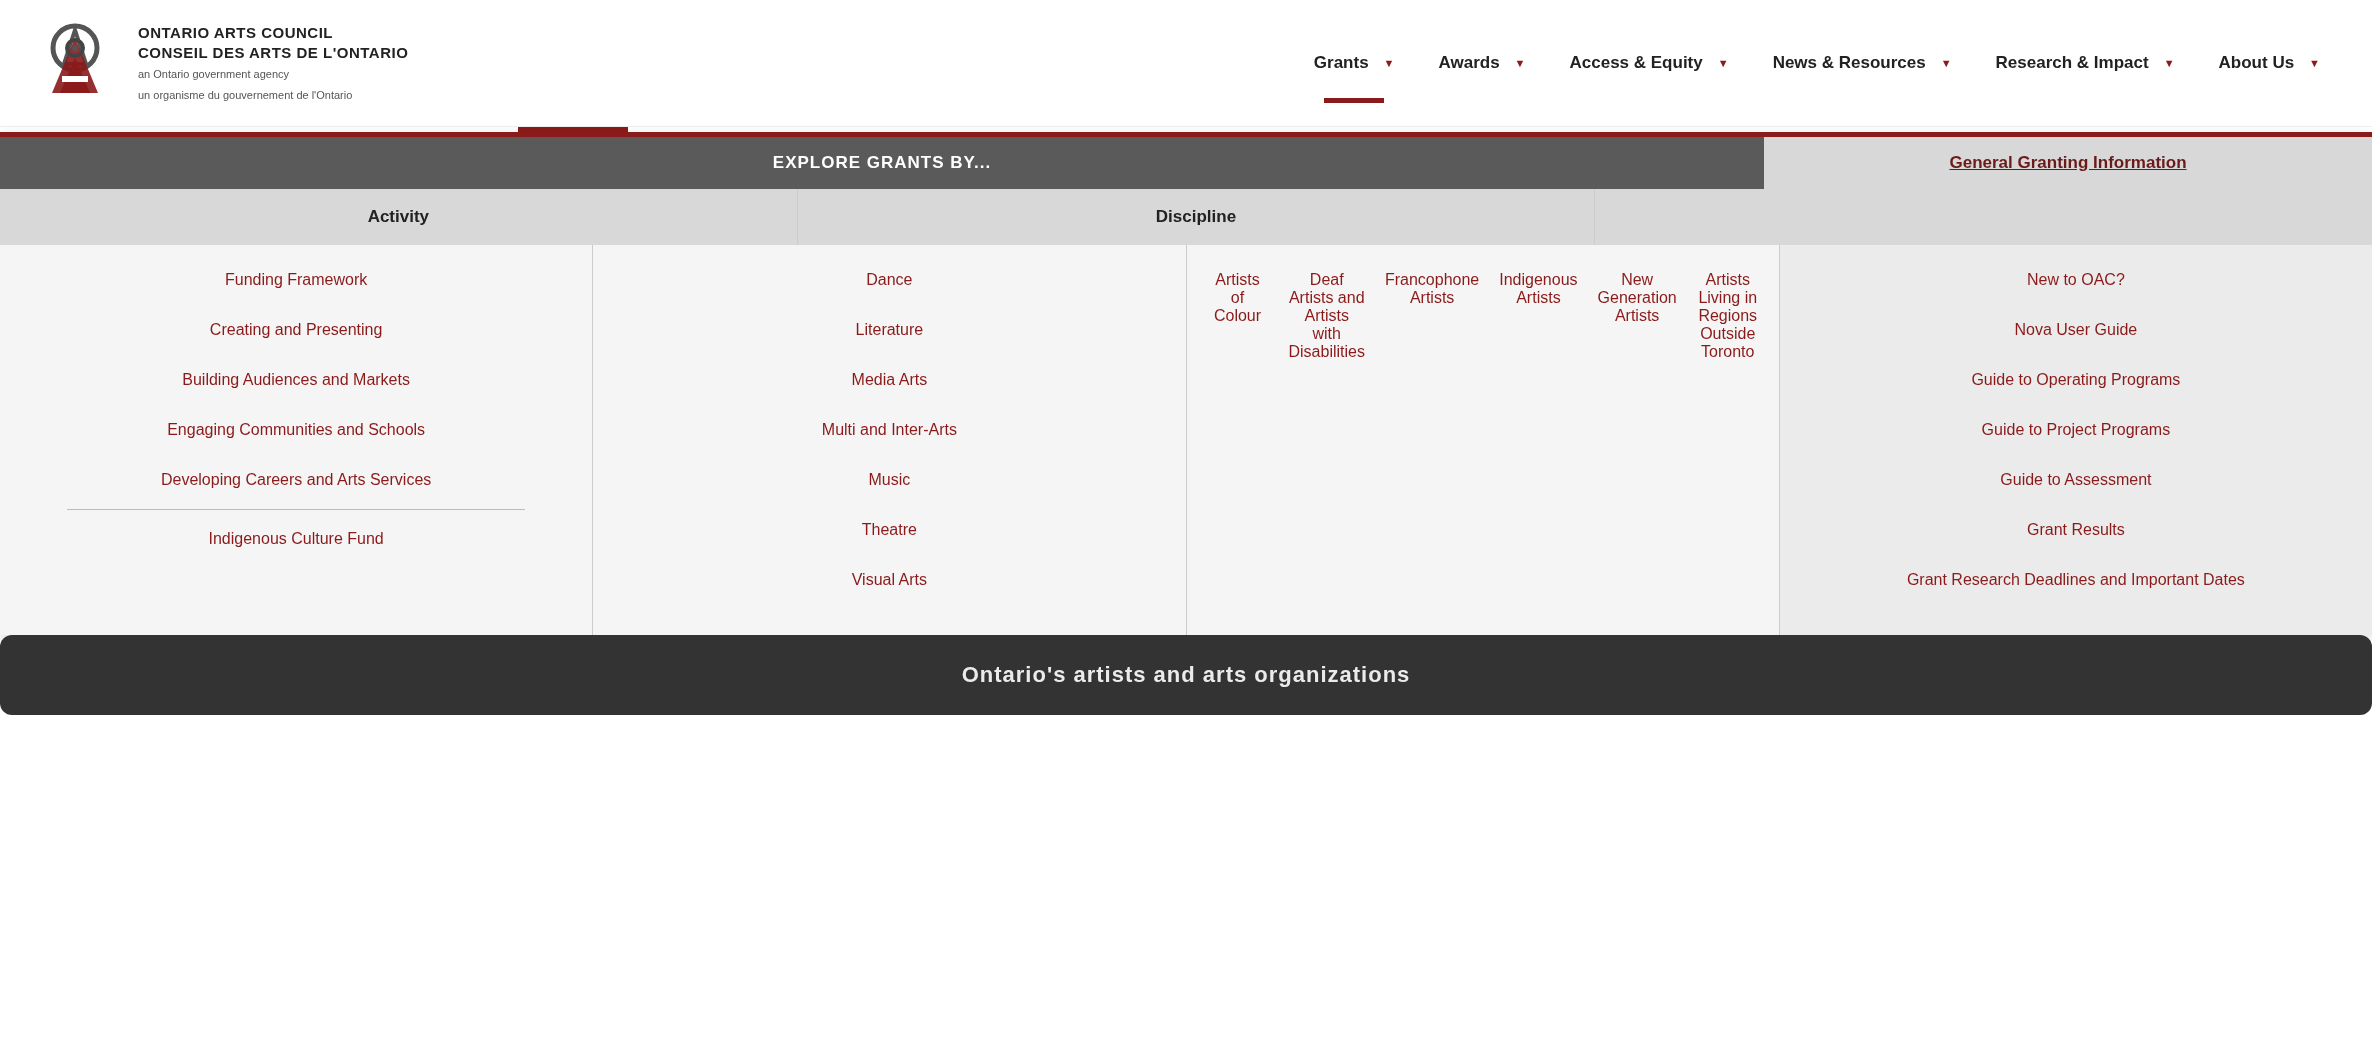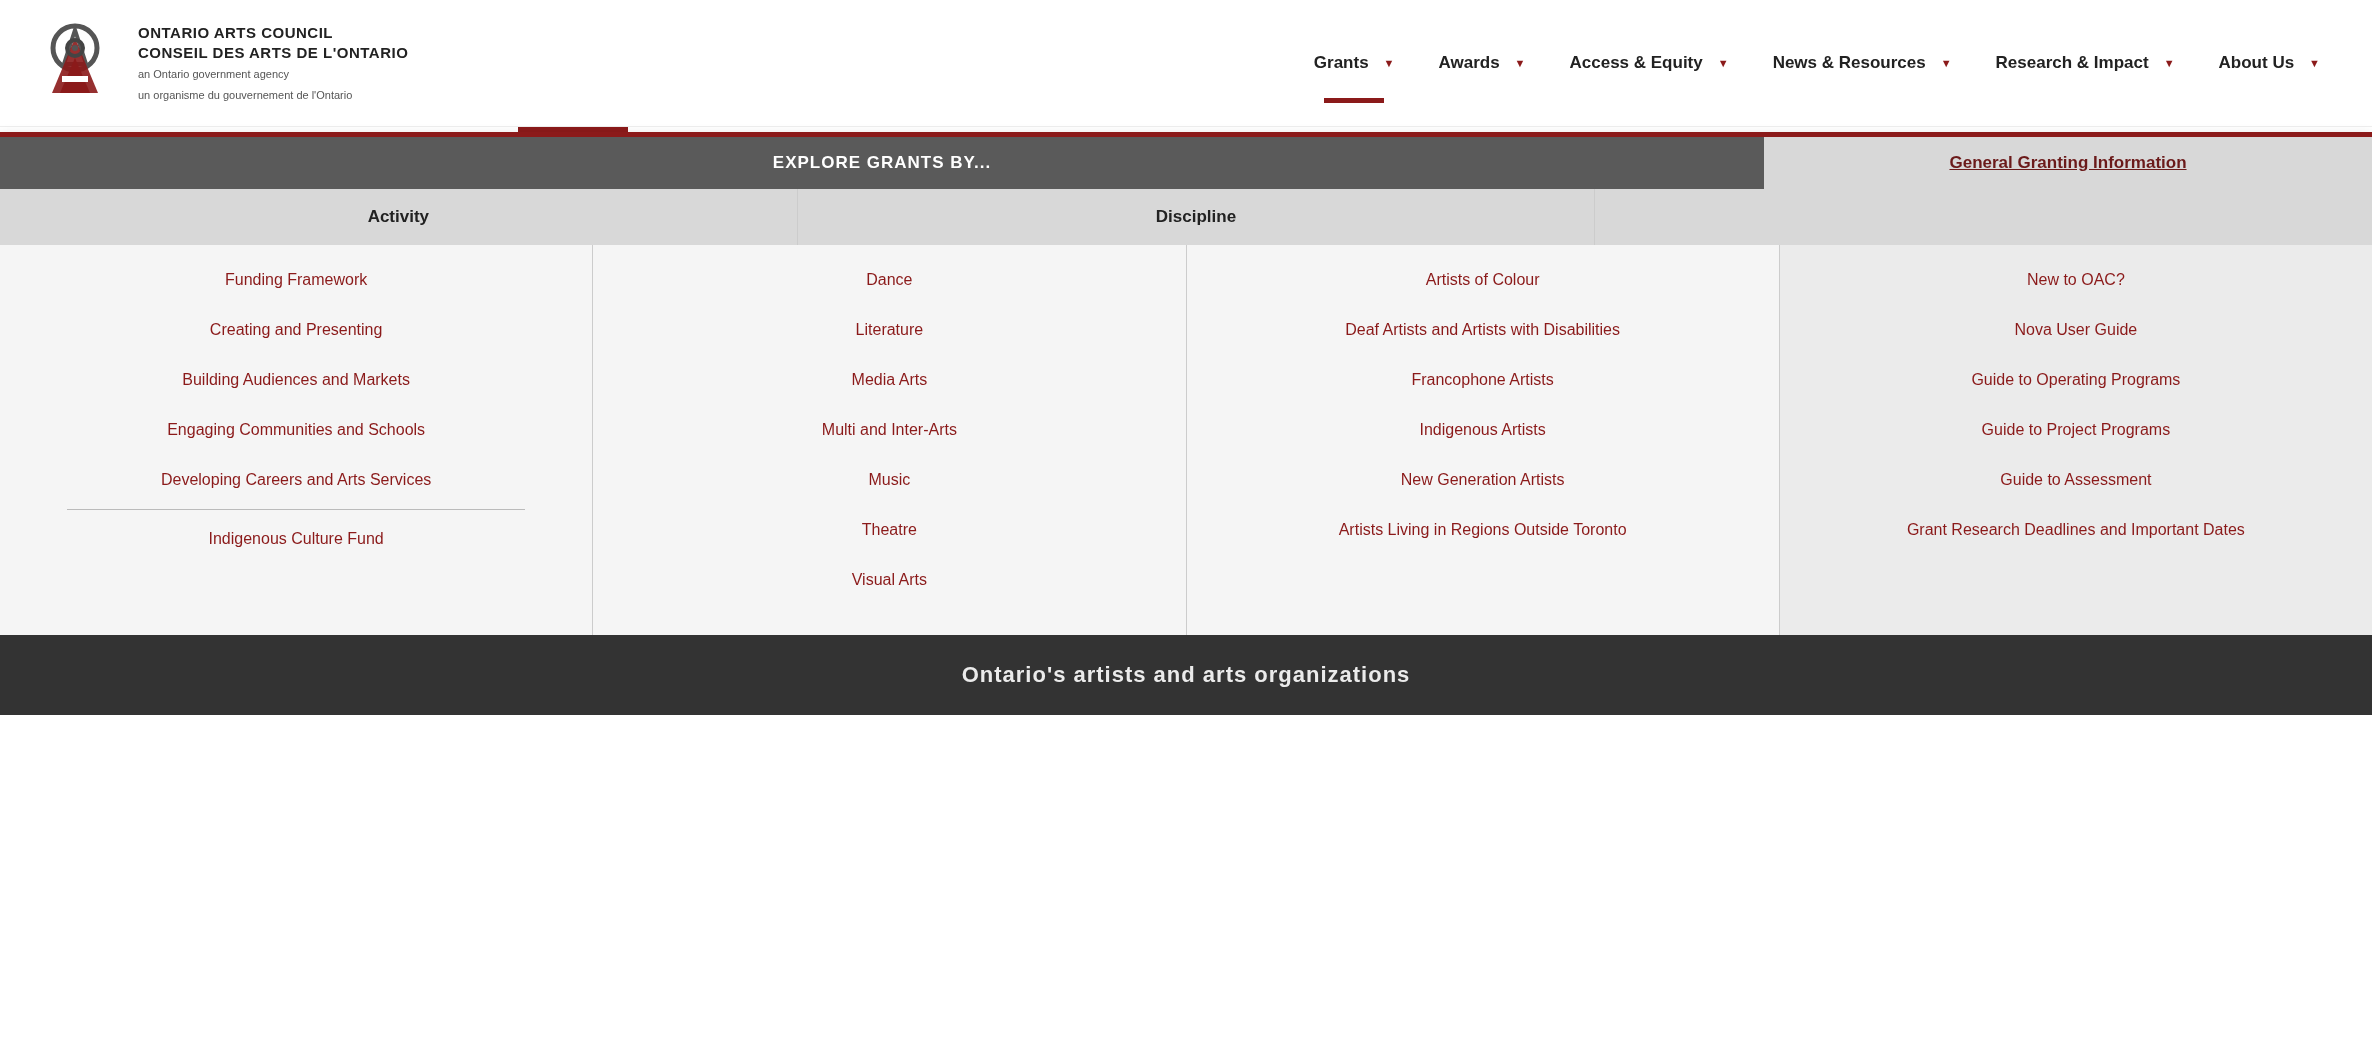--- a/index.html
+++ b/index.html
@@ -120,20 +120,21 @@
       cursor: pointer;
     }
 
     
     .bottom-banner {
       background: #333;
       height: 80px;
       display: flex;
       align-items: center;
       justify-content: center;
+      border-radius: 12px;
     }
     .bottom-banner-text {
       color: #fff;
       font-size: 22px;
       font-weight: bold;
       letter-spacing: 1px;
       opacity: 0.9;
     }
   </style>
 </head>
@@ -230,35 +231,36 @@
     <div style="flex:1; background:#f5f5f5; border-right:1px solid #ccc; display:flex; flex-direction:column; align-items:flex-end; padding:10px 10px 30px;">
       <div class="col-link">Dance</div>
       <div class="col-link">Literature</div>
       <div class="col-link">Media Arts</div>
       <div class="col-link">Multi and Inter-Arts</div>
       <div class="col-link">Music</div>
       <div class="col-link">Theatre</div>
       <div class="col-link">Visual Arts</div>
     </div>
 
-    <div style="flex:1; background:#f5f5f5; border-right:1px solid #ccc; display:flex; flex-direction:column; align-items:flex-start; padding:10px 10px 30px;">
+    <div style="flex:1; background:#f5f5f5; border-right:1px solid #ccc; display:flex; flex-direction:row; align-items:flex-start; padding:10px 10px 30px;">
       <div class="col-link">Artists of Colour</div>
       <div class="col-link">Deaf Artists and Artists with Disabilities</div>
       <div class="col-link">Francophone Artists</div>
       <div class="col-link">Indigenous Artists</div>
       <div class="col-link">New Generation Artists</div>
       <div class="col-link">Artists Living in Regions Outside Toronto</div>
     </div>
 
     <div style="flex:1; background:#ebebeb; display:flex; flex-direction:column; align-items:flex-start; padding:10px 10px 14px;">
       <div class="col-link">New to OAC?</div>
       <div class="col-link">Nova User Guide</div>
       <div class="col-link">Guide to Operating Programs</div>
       <div class="col-link">Guide to Project Programs</div>
       <div class="col-link">Guide to Assessment</div>
+      <div class="col-link">Grant Results</div>
       <div class="col-link">Grant Research Deadlines and Important Dates</div>
     </div>
 
   </div>
 </div>
 
 <div class="bottom-banner">
   <div class="bottom-banner-text">Ontario's artists and arts organizations</div>
 </div>
 

